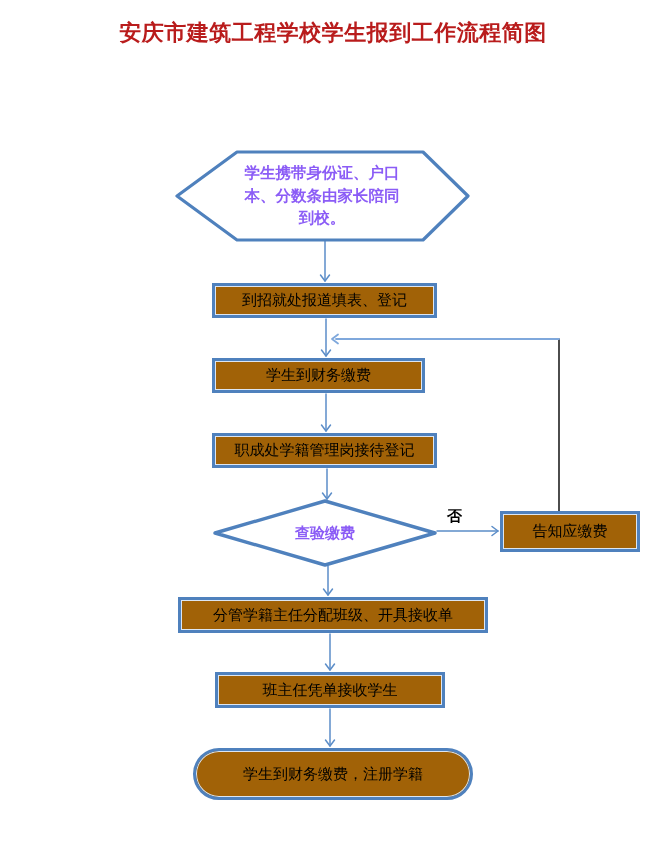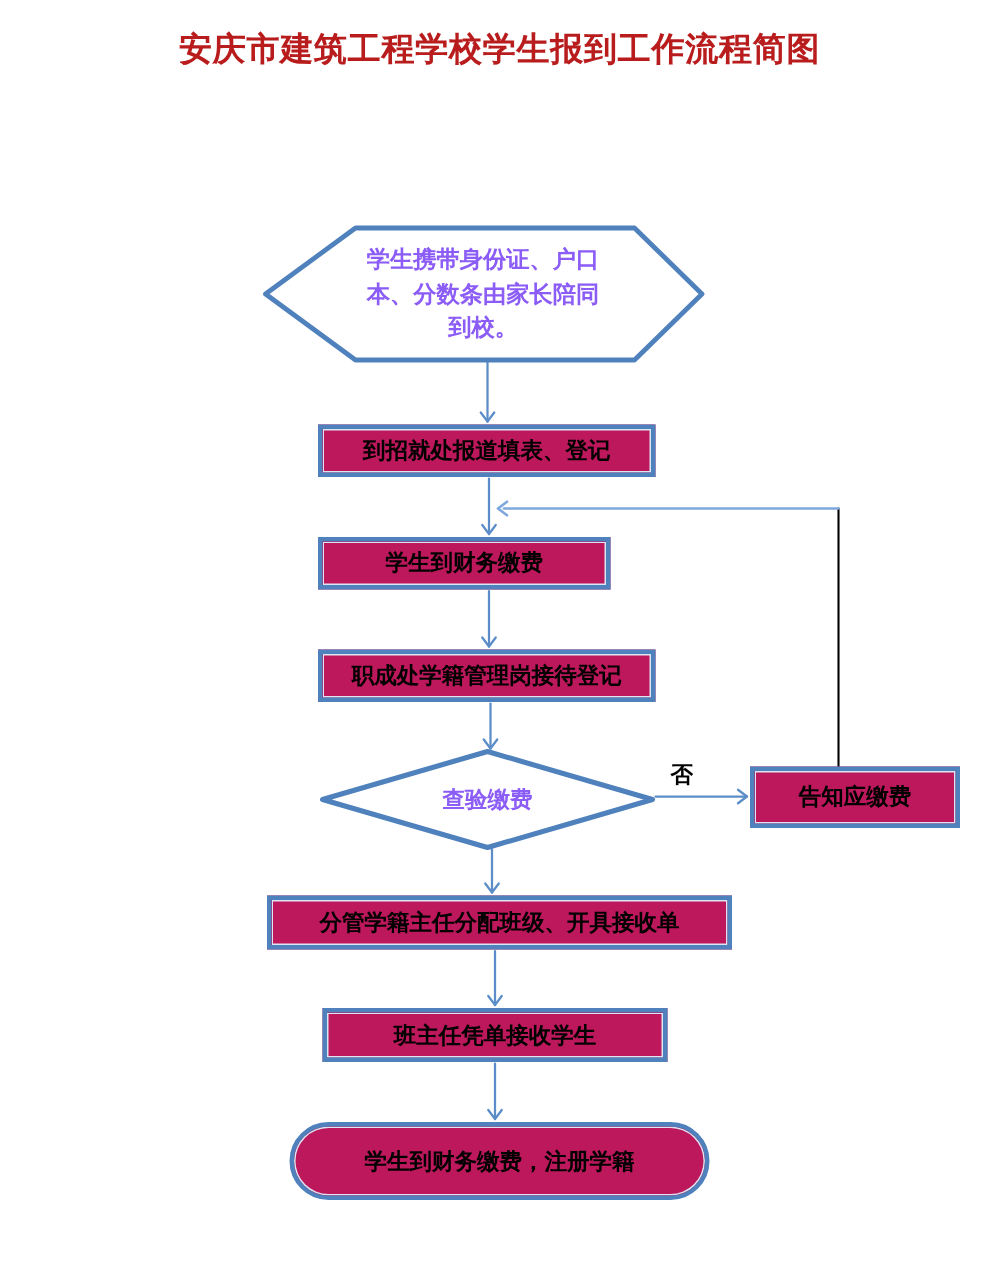--- a/index.html
+++ b/index.html
@@ -34,28 +34,28 @@
     z-index: 3;
     color: #8b5cf6;
     font-weight: bold;
     font-size: 15px;
     text-align: center;
   }
   .process {
     position: absolute;
     z-index: 2;
     box-sizing: border-box;
-    background: #be185d;
+    background: #a16207;
     border: 3px solid #4f81bd;
     box-shadow: inset 0 0 0 1px #dce6f2;
     display: flex;
     align-items: center;
     justify-content: center;
     color: #000000;
-    font-weight: bold;
+    font-weight: normal;
     font-size: 15px;
     text-align: center;
   }
   .terminator { border-radius: 26px; }
   #hexagon-text {
     left: 237px;
     top: 162px;
     width: 170px;
     font-size: 15.5px;
     line-height: 22.5px;
@@ -130,21 +130,21 @@
 
     <polygon points="177,196 237,152 423,152 468,196 423,240 237,240" fill="#ffffff" stroke="#4f81bd" stroke-width="3.2"></polygon>
 
     <polygon points="325,501 435,533 325,565 215,533" fill="#ffffff" stroke="#4f81bd" stroke-width="3.4"></polygon>
   </svg>
 
   <div class="node-text" id="hexagon-text">学生携带身份证、户口本、分数条由家长陪同到校。</div>
 
   <div class="process" style="left:212px; top:283px; width:225px; height:35px;">到招就处报道填表、登记</div>
 
-  <div class="process" style="left:212px; top:358px; width:195px; height:35px;">学生到财务缴费</div>
+  <div class="process" style="left:212px; top:358px; width:213px; height:35px;">学生到财务缴费</div>
 
   <div class="process" style="left:212px; top:433px; width:225px; height:35px;">职成处学籍管理岗接待登记</div>
 
   <div class="node-text" id="diamond-text">查验缴费</div>
 
   <div id="no-label">否</div>
 
   <div class="process" style="left:500px; top:511px; width:140px; height:41px;">告知应缴费</div>
 
   <div class="process" style="left:178px; top:597px; width:310px; height:36px;">分管学籍主任分配班级、开具接收单</div>

